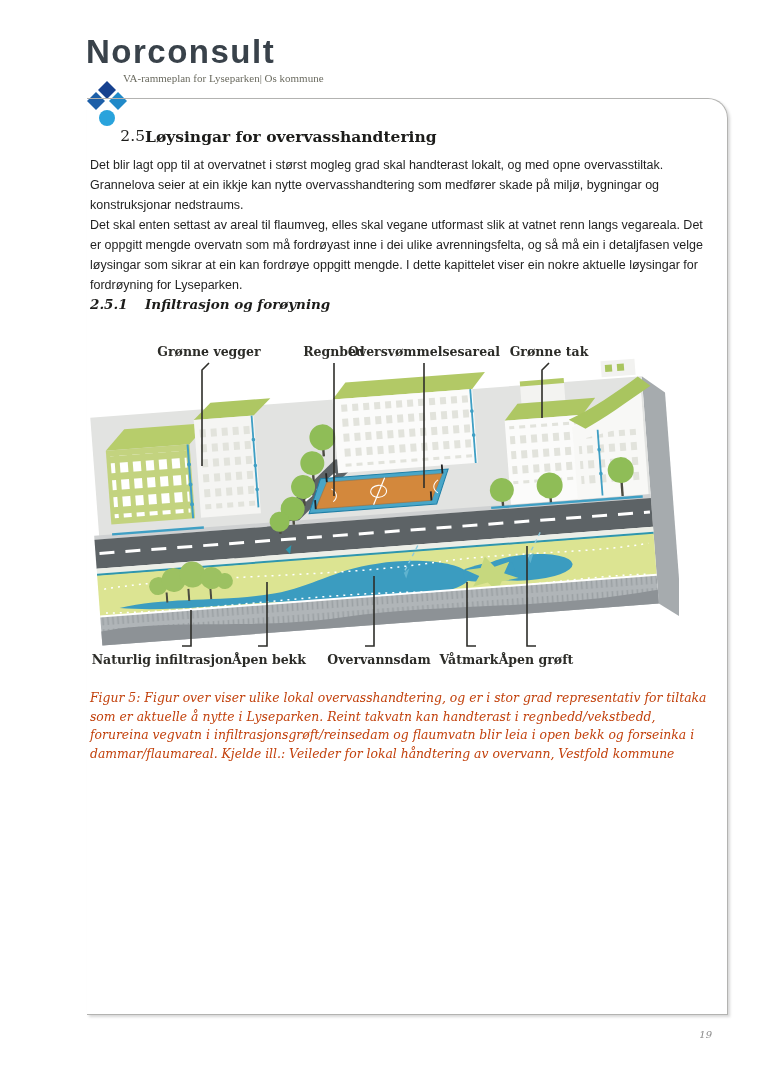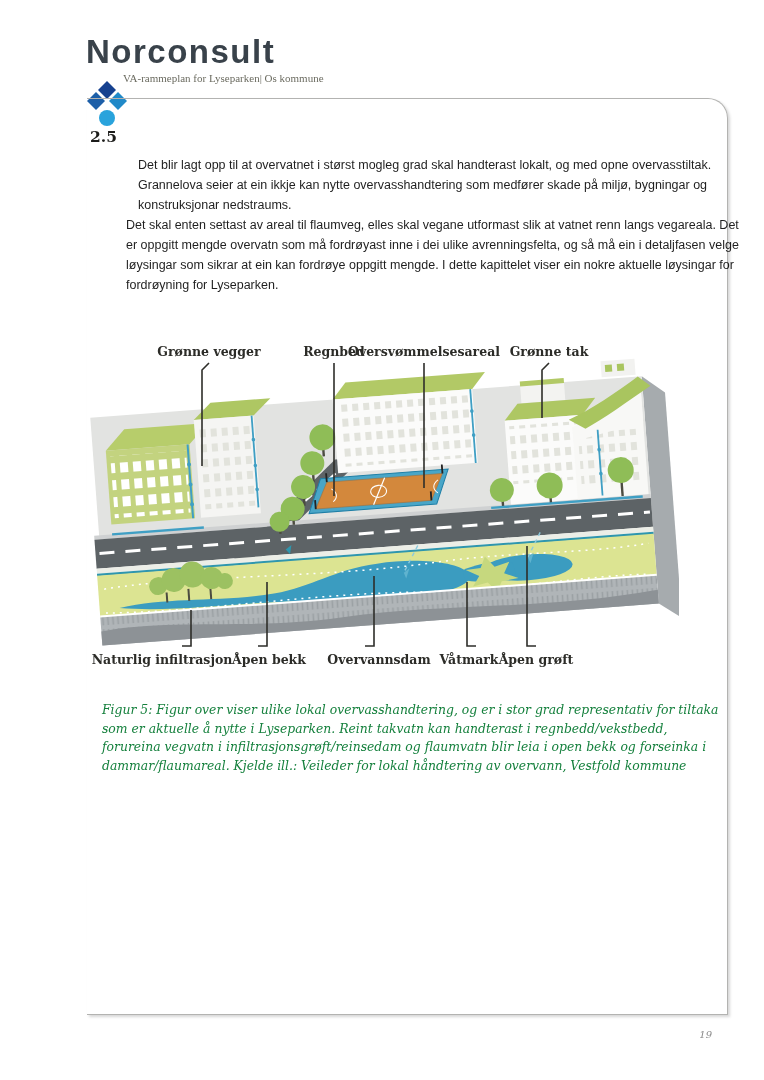--- a/index.html
+++ b/index.html
@@ -21,36 +21,36 @@
   .meta-row:nth-child(2) .meta-value,.meta-row:nth-child(3) .meta-value{font-size:13.5px;color:#49535a;}
 
   
   .content-box{position:absolute;left:87px;top:98px;width:640px;height:915px;
                border:1px solid #b3b3b1;border-left:none;border-radius:0 20px 0 0;
                box-shadow:2px 2px 3px rgba(0,0,0,0.16);}
 
   
   .h2{position:absolute;left:90px;top:127px;display:flex;font-family:"DejaVu Serif",serif;
       font-size:15.5px;color:#1c1c1a;}
-  .h2 .h-num{width:55px;font-weight:bold;}
+  .h2 .h-num{width:55px;font-weight:normal;text-align:right;}
   .h2 .h-title{font-weight:bold;}
   .para{position:absolute;left:90px;width:621px;font-size:12.5px;line-height:20px;color:#1f1f1f;margin:0;}
-  .p1{top:155px;margin-left:48px;}
-  .p2{top:215px;margin-left:36px;}
+  .p1{top:155px;}
+  .p2{top:215px;}
   .h3{position:absolute;left:90px;top:296px;display:flex;font-family:"DejaVu Serif",serif;
       font-size:13.5px;color:#1c1c1a;font-style:italic;font-weight:bold;}
   .h3 .h-num{width:55px;}
 
   .figure-wrap{position:absolute;left:84px;top:338px;width:595px;height:345px;}
   .fig-label{font-family:"DejaVu Serif",serif;font-weight:bold;font-size:12.5px;fill:#2c2c28;}
   .leader{stroke:#2e2e2a;stroke-width:1.6;fill:none;}
 
-  .caption{position:absolute;left:90px;top:689px;width:622px;margin:12px;
+  .caption{position:absolute;left:90px;top:689px;width:622px;margin:0;
            font-family:"DejaVu Serif",serif;font-style:italic;font-size:12.4px;
-           line-height:18.6px;color:#15803d;}
+           line-height:18.6px;color:#c2410c;}
 
   .page-number{position:absolute;right:52px;top:1029px;font-family:"DejaVu Serif",serif;
                font-size:10px;color:#8b8b8b;font-style:italic;}
 </style>
 </head>
 <body>
 
 <div class="page">
 
   <div class="logo-row">
@@ -62,24 +62,29 @@
       <circle cx="21" cy="38" r="8" fill="#29a3dc"></circle>
     </svg>
   </div>
   <div class="subtitle">VA-rammeplan for Lyseparken| Os kommune</div>
 
 
   <div class="content-box"></div>
 
   <div class="h2">
     <span class="h-num">2.5</span>
+    <span class="h-title">Løysingar for overvasshandtering</span>
   </div>
   <p class="para p1">Det blir lagt opp til at overvatnet i størst mogleg grad skal handterast lokalt, og med opne overvasstiltak. Grannelova seier at ein ikkje kan nytte overvasshandtering som medfører skade på miljø, bygningar og konstruksjonar nedstraums.</p>
   <p class="para p2">Det skal enten settast av areal til flaumveg, elles skal vegane utformast slik at vatnet renn langs vegareala. Det er oppgitt mengde overvatn som må fordrøyast inne i dei ulike avrenningsfelta, og så må ein i detaljfasen velge løysingar som sikrar at ein kan fordrøye oppgitt mengde. I dette kapittelet viser ein nokre aktuelle løysingar for fordrøyning for Lyseparken.</p>
 
+  <div class="h3">
+    <span class="h-num">2.5.1</span>
+    <span>Infiltrasjon og forøyning</span>
+  </div>
 
   <div class="figure-wrap">
     <svg viewBox="0 0 595 345" width="595" height="345">
       <defs>
         <pattern id="win" patternUnits="userSpaceOnUse" width="11" height="15">
           <rect x="2" y="3" width="6" height="8" fill="#e2e3dc"></rect>
         </pattern>
         <pattern id="winw" patternUnits="userSpaceOnUse" width="13" height="17">
           <rect x="2" y="3" width="8" height="10" fill="#ffffff"></rect>
         </pattern>

